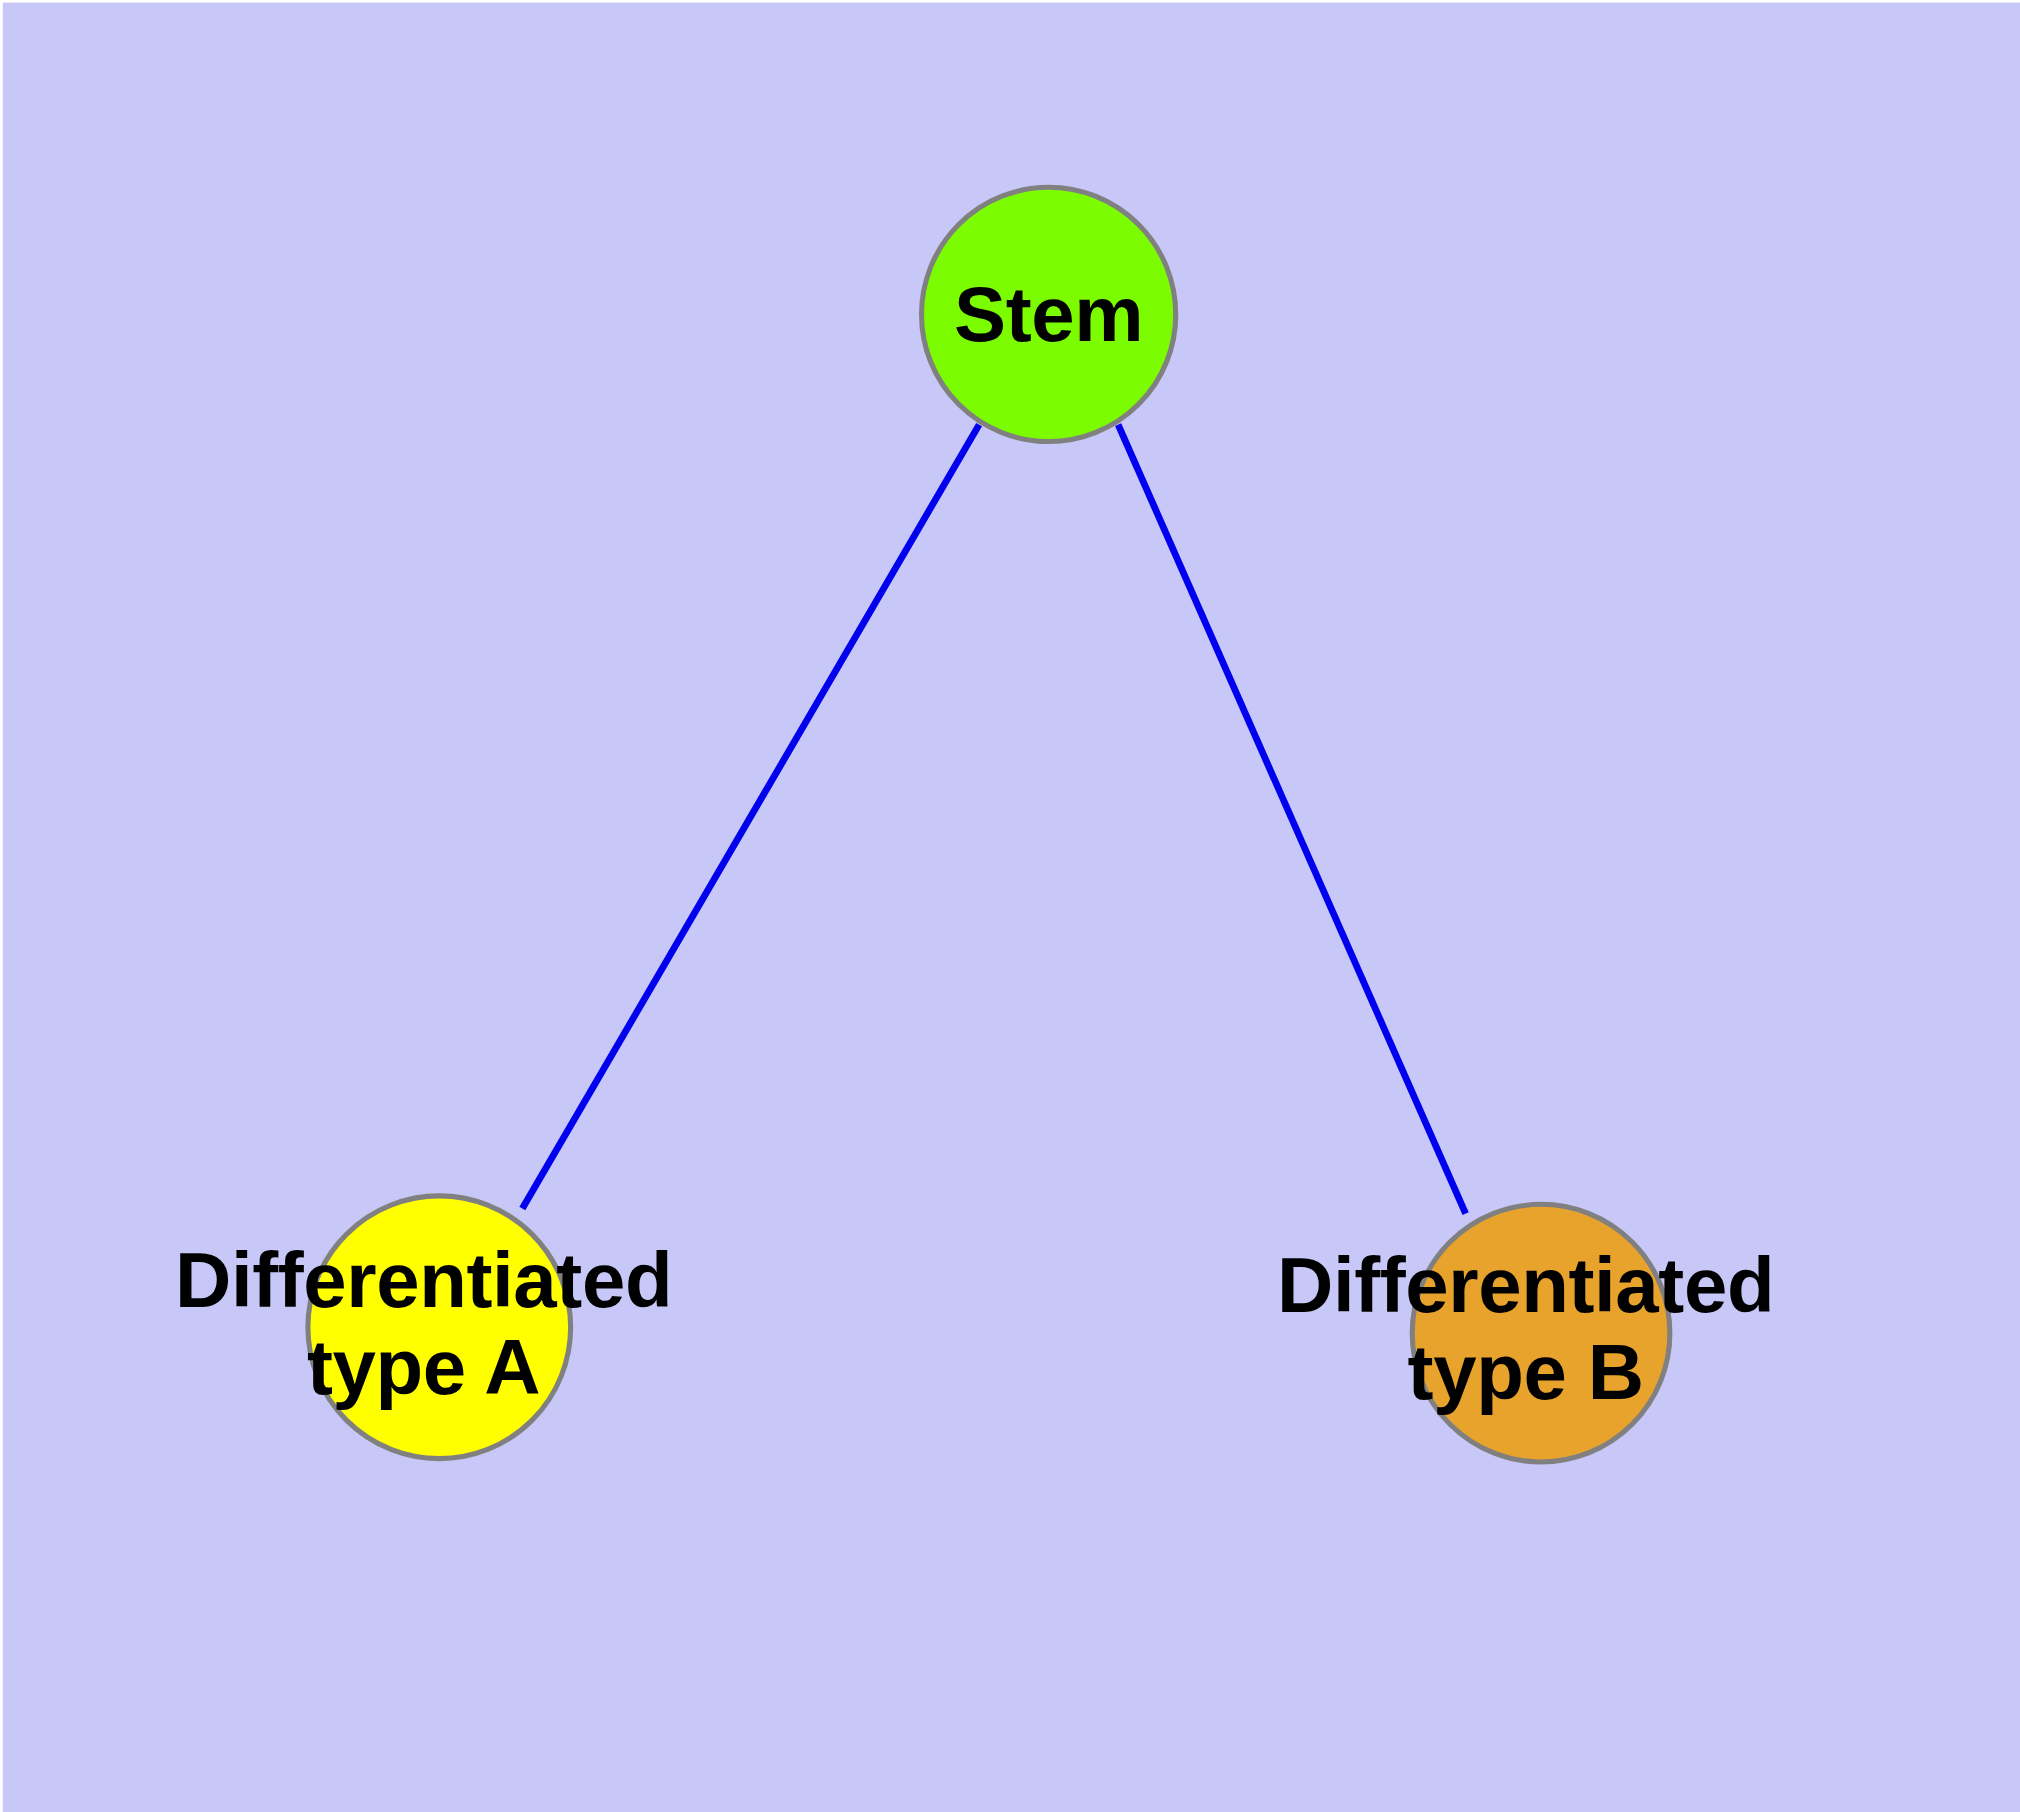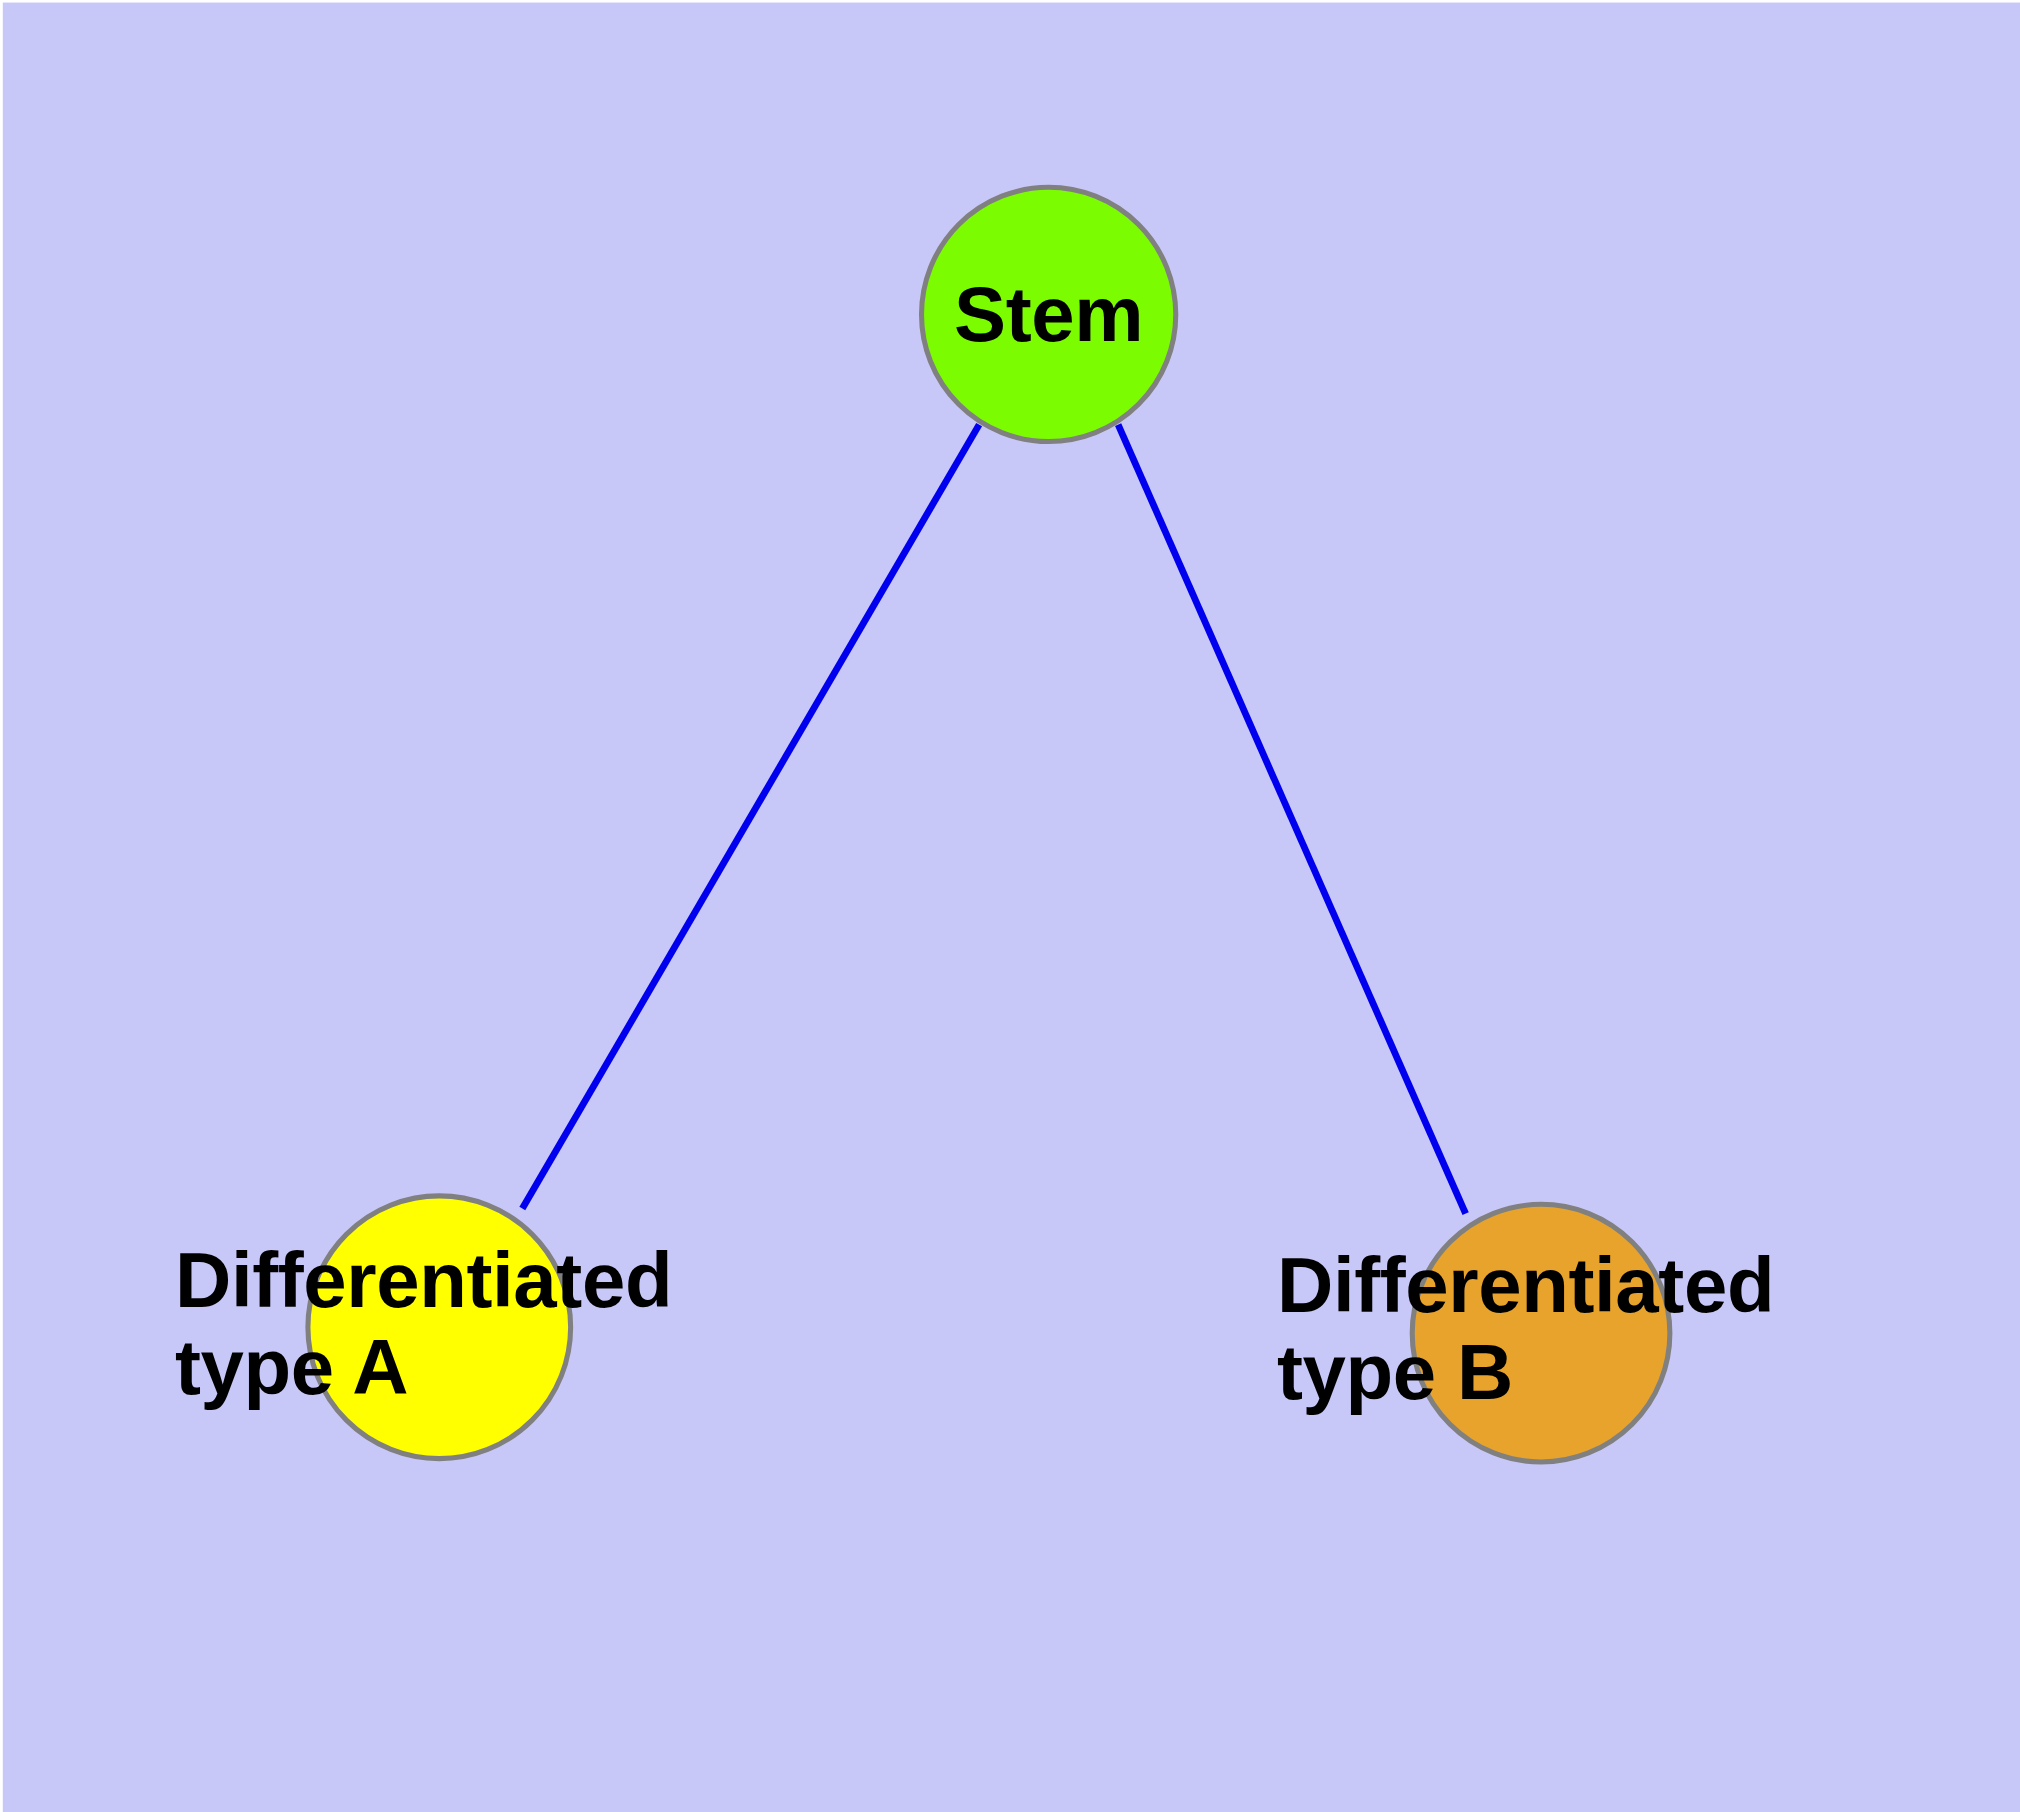--- a/index.html
+++ b/index.html
@@ -18,20 +18,21 @@
   #graph-canvas {
     position: absolute;
     left: 0;
     top: 0;
     width: 2021px;
     height: 1812px;
     display: block;
   }
   .node-label {
     position: absolute;
+    text-align: center;
     font-family: "Liberation Sans", sans-serif;
     font-weight: bold;
     color: #000000;
     line-height: 1.12;
     white-space: pre;
     pointer-events: none;
     letter-spacing: -0.4px;
   }
 </style>
 </head>

